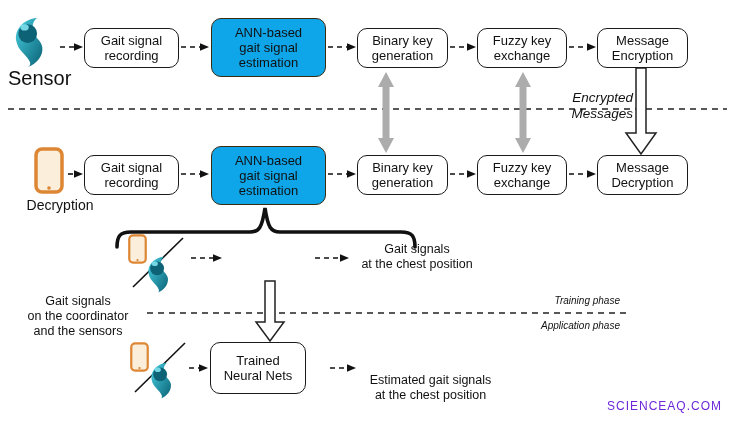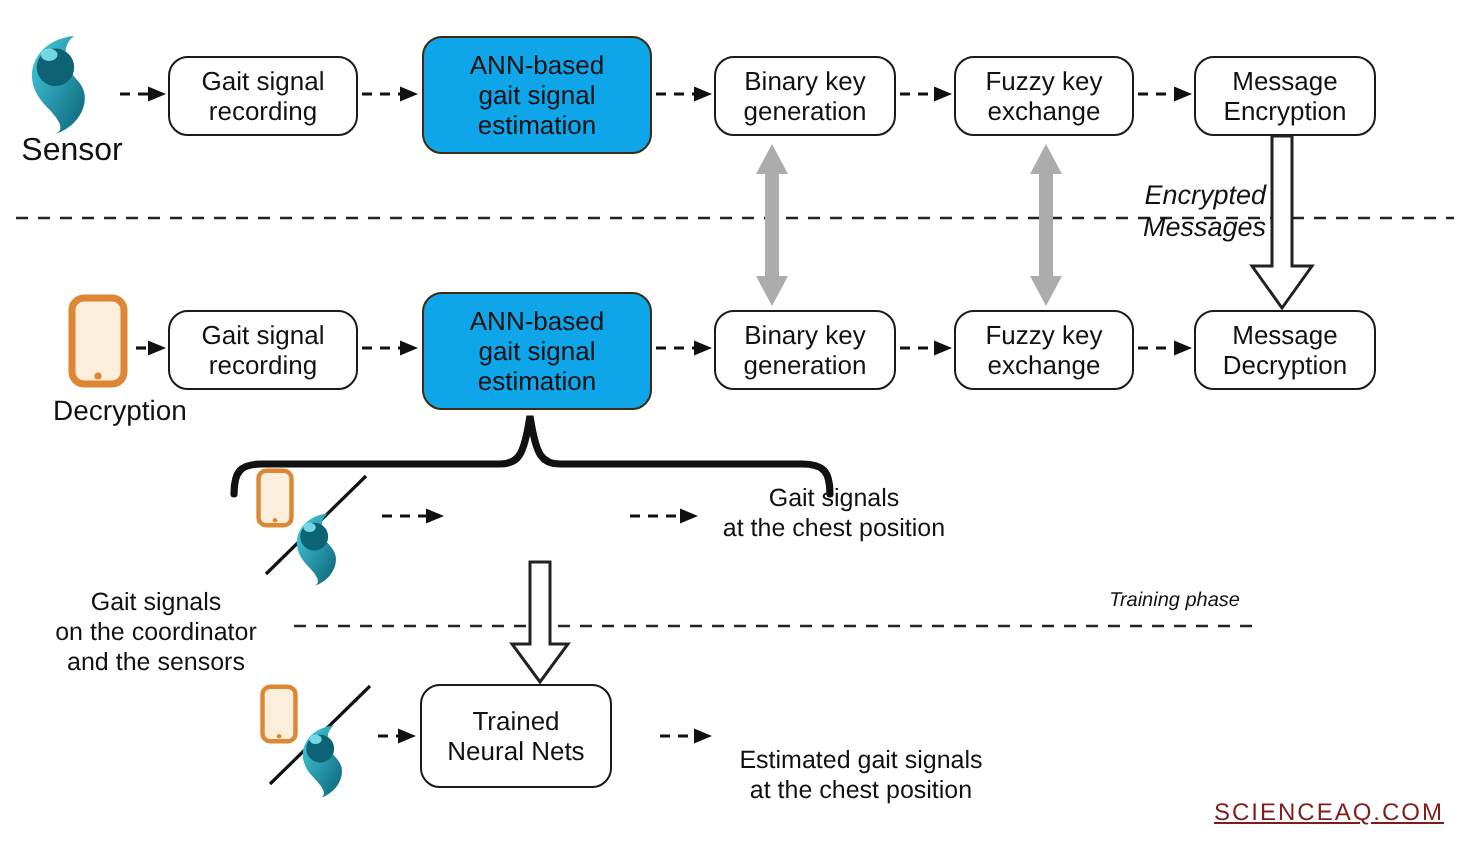--- a/index.html
+++ b/index.html
@@ -17,21 +17,21 @@
   .node.highlight{background:#0ea5e9;border-color:#3d2b10;}
   .lbl{
     position:absolute;z-index:2;white-space:pre-line;text-align:center;
     font-size:13px;line-height:1.2;
   }
   .lbl.right{text-align:right;font-style:italic;}
   .phase{font-size:10px;}
   .icon{position:absolute;z-index:2;}
   #watermark{
     position:absolute;z-index:3;right:8px;top:399px;
-    font-size:12px;letter-spacing:1px;color:#7f1d1d;text-align:right;text-decoration:underline;
+    font-size:12px;letter-spacing:1px;color:#6d28d9;text-align:right;
   }
 </style>
 </head>
 <body>
 
 <div id="stage">
 
   <svg id="connectors" width="730" height="422" viewBox="0 0 730 422">
 
     <line x1="8" y1="109" x2="727" y2="109" stroke="#222" stroke-width="1.3" stroke-dasharray="6 5"></line>
@@ -92,21 +92,21 @@
         <stop offset="1" stop-color="#0A6175"></stop>
       </linearGradient>
     </defs>
   </svg>
 
   <svg class="icon" style="left:13px;top:17px" width="44" height="50" viewBox="0 0 40 48">
     <path d="M22,1 C9,2 0,12 2,23 C4,33 12,36 15,43 C16,46 15,47 13,48 C22,45 28,37 27,29 C26,22 19,20 18,13 C17,7 19,3 22,1 Z" fill="url(#tealGrad)"></path>
     <circle cx="13" cy="16" r="9" fill="#0D6276"></circle>
     <ellipse cx="10" cy="10" rx="4" ry="3" fill="#7FE3EF" opacity="0.9"></ellipse>
   </svg>
-  <div class="lbl" style="left:8px;top:66px;width:56px;font-size:16px">Sensor</div>
+  <div class="lbl" style="left:8px;top:66px;width:56px;font-size:20px">Sensor</div>
 
   <svg class="icon" style="left:34px;top:147px" width="30" height="47" viewBox="0 0 30 47">
     <rect x="2" y="2" width="26" height="43" rx="6" fill="#FBEFDC" stroke="#DD8633" stroke-width="3.5"></rect>
     <circle cx="15" cy="41" r="1.8" fill="#DD8633"></circle>
   </svg>
   <div class="lbl" style="left:10px;top:197px;width:100px;font-size:14px">Decryption</div>
 
   <svg class="icon" style="left:128px;top:234px" width="19" height="30" viewBox="0 0 30 47">
     <rect x="2" y="2" width="26" height="43" rx="6" fill="#FBEFDC" stroke="#DD8633" stroke-width="3.5"></rect>
     <circle cx="15" cy="41" r="1.8" fill="#DD8633"></circle>
@@ -154,20 +154,21 @@
   <div class="node" style="left:597px;top:155px;width:91px;height:40px">Message
 Decryption</div>
 
   <div class="lbl" style="left:352px;top:242px;width:130px;font-size:12.5px">Gait signals
 at the chest position</div>
   <div class="lbl" style="left:14px;top:294px;width:128px;font-size:12.5px">Gait signals
 on the coordinator
 and the sensors</div>
 
   <div class="lbl right phase" style="left:470px;top:295px;width:150px">Training phase</div>
+  <div class="lbl right phase" style="left:470px;top:320px;width:150px">Application phase</div>
 
   <div class="node" style="left:210px;top:342px;width:96px;height:52px">Trained
 Neural Nets</div>
   <div class="lbl" style="left:358px;top:373px;width:145px;font-size:12.5px">Estimated gait signals
 at the chest position</div>
 
   <div id="watermark">SCIENCEAQ.COM</div>
 </div>
 
 </body></html>

